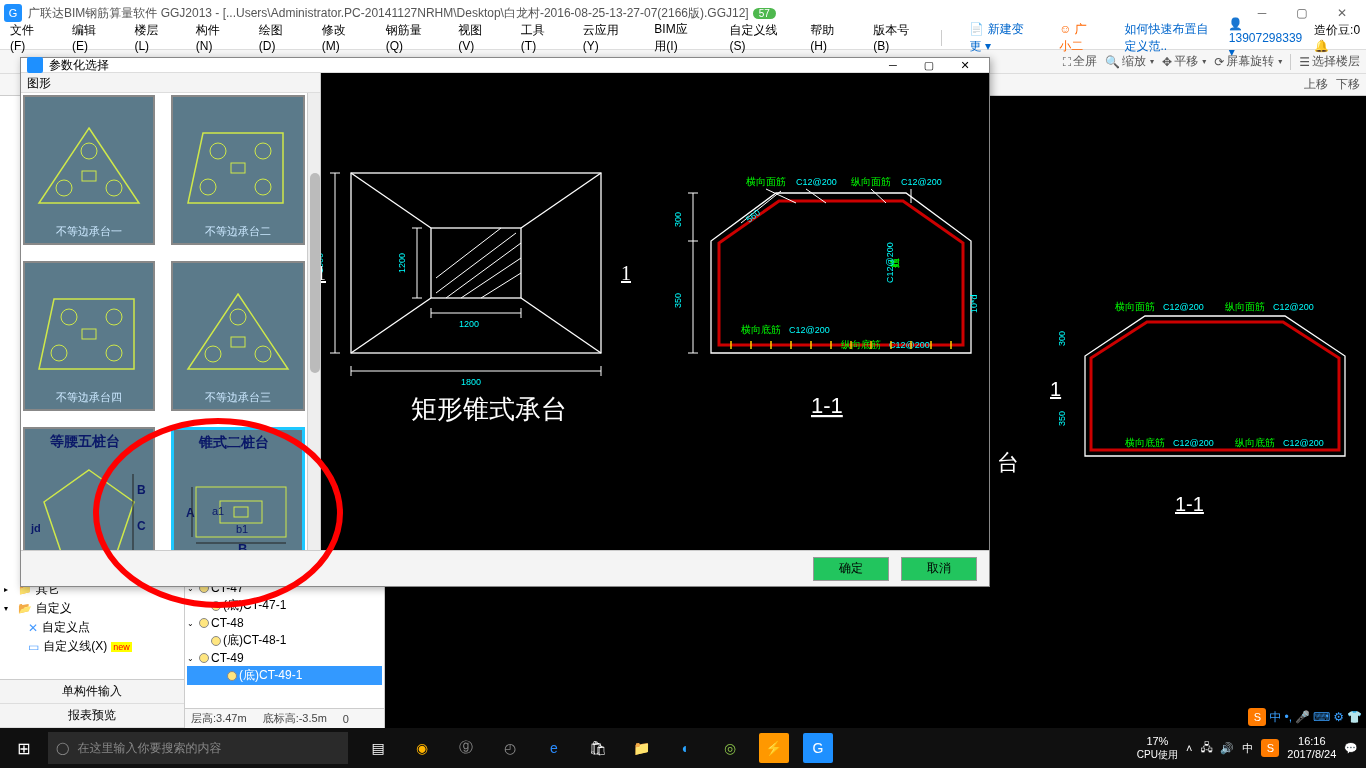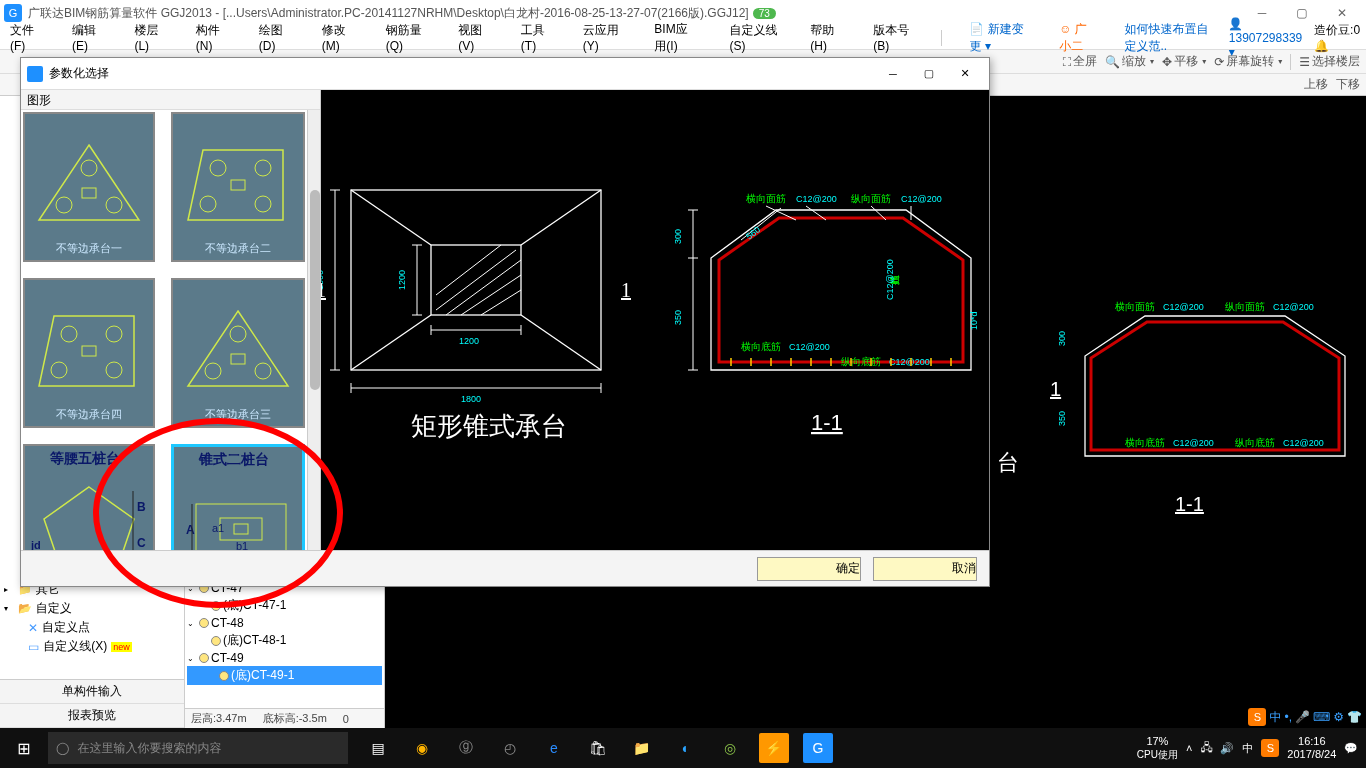--- a/index.html
+++ b/index.html
@@ -43,21 +43,21 @@
 
 
 .mid-tree { font-size: 12px; padding: 4px 2px; overflow: hidden; flex: 1; }
 .mid-tree .row { display: flex; align-items: center; gap: 2px; padding: 1px 0; white-space: nowrap; }
 .mid-tree .row .arrow { width: 10px; font-size: 8px; }
 .mid-tree .row .dot { width: 10px; height: 10px; border: 1px solid #888; border-radius: 50%; background: #ffe680; }
 .mid-tree .row.selected { background: #3399ff; color: #fff; }
 
 
 .dialog { position: absolute; left: 20px; top: 57px; width: 970px; height: 530px; background: #fff; border: 1px solid #888; box-shadow: 2px 2px 8px rgba(0,0,0,.3); display: flex; flex-direction: column; }
-.dialog-titlebar { height: 32px; background: #fff; display: flex; align-items: center; padding: 0 6px; font-size: 12px; border-bottom: 1px solid #ddd; }
+.dialog-titlebar { height: 15px; background: #fff; display: flex; align-items: center; padding: 0 6px; font-size: 12px; border-bottom: 1px solid #ddd; }
 .dialog-titlebar .dlg-icon { width: 16px; height: 16px; background: #1e90ff; border-radius: 2px; margin-right: 6px; }
 .dialog-titlebar .spacer { flex: 1; }
 .dialog-titlebar .win-btn { width: 36px; height: 22px; display: flex; align-items: center; justify-content: center; font-size: 11px; }
 .dialog-body { flex: 1; display: flex; overflow: hidden; }
 .dlg-left { width: 300px; background: #fff; display: flex; flex-direction: column; border-right: 1px solid #ccc; }
 .dlg-left-header { height: 20px; font-size: 12px; padding: 2px 6px; background: #f4f4f4; border-bottom: 1px solid #ddd; }
 .dlg-thumbs { flex: 1; background: #fff; padding: 2px; display: grid; grid-template-columns: 1fr 1fr; grid-auto-rows: 150px; gap: 16px; position: relative; }
 .thumb { background: #5b7a8a; border: 2px solid #888; position: relative; font-size: 10px; color: #dff; display: flex; flex-direction: column; align-items: center; justify-content: space-between; padding: 14px 4px 4px 4px; }
 .thumb.selected { border: 3px solid #1ec8ff; }
 .thumb .label { font-size: 11px; color: #cbe8ff; }
@@ -66,21 +66,21 @@
 .dlg-scrollthumb { width: 14px; background: #eee; border-left: 1px solid #ccc; position: relative; }
 .dlg-scrollthumb .bar { position: absolute; left: 2px; top: 80px; width: 10px; height: 200px; background: #bbb; border-radius: 5px; }
 
 .dlg-right { flex: 1; background: #000; position: relative; }
 
 
 .red-circle { position: absolute; left: 72px; top: 360px; width: 250px; height: 190px; border: 6px solid #ff0000; border-radius: 50%; pointer-events: none; z-index: 50; }
 
 
 .dlg-buttons { height: 36px; background: #f4f4f4; border-top: 1px solid #ccc; display: flex; align-items: center; justify-content: flex-end; padding: 0 12px; gap: 12px; }
-.dlg-buttons button { width: 104px; height: 24px; font-size: 12px; background: #fef9c3; border: 1px solid #999; text-align: right; }
+.dlg-buttons button { width: 76px; height: 24px; font-size: 12px; background: #22c55e; border: 1px solid #999; }
 
 
 .diag-canvas { position: absolute; inset: 0; }
 .diag-white { stroke: #fff; fill: none; stroke-width: 1.3; }
 .diag-red { stroke: #c00; fill: none; stroke-width: 3; }
 .diag-green { fill: #0f0; font-size: 10px; }
 .diag-cyan { fill: #0ff; font-size: 9px; }
 .diag-one { fill: #fff; font-size: 20px; font-family: serif; }
 
 
@@ -94,21 +94,21 @@
 
 
 svg text { font-family: sans-serif; }
 </style>
 </head>
 <body>
 
 <div class="titlebar">
   <div class="app-icon">G</div>
   <span>广联达BIM钢筋算量软件 GGJ2013 - [...Users\Administrator.PC-20141127NRHM\Desktop\白龙村-2016-08-25-13-27-07(2166版).GGJ12]</span>
-  <span class="badge">73</span>
+  <span class="badge">57</span>
   <div class="spacer"></div>
   <div class="win-btn">─</div>
   <div class="win-btn">▢</div>
   <div class="win-btn close">✕</div>
 </div>
 
 <div class="menubar">
   <span class="menu-item">文件(F)</span>
   <span class="menu-item">编辑(E)</span>
   <span class="menu-item">楼层(L)</span>
@@ -194,21 +194,21 @@
         </div>
       <div class="row" style="padding-left:24px">
           <span class="dot"></span>
           <span>(底)CT-48-1</span>
         </div>
       <div class="row">
           <span class="arrow">⌄</span>
           <span class="dot"></span>
           <span>CT-49</span>
         </div>
-      <div class="row selected" style="padding-left:32px">
+      <div class="row selected" style="padding-left:40px">
           <span class="dot"></span>
           <span>(底)CT-49-1</span>
         </div>
     </div>
     <div style="height:20px;font-size:11px;display:flex;align-items:center;padding:0 6px;gap:16px;color:#444;background:#f6f6f6;border-top:1px solid #ccc">
       <span>层高:3.47m</span>
       <span>底标高:-3.5m</span>
       <span>0</span>
     </div>
   </div>

